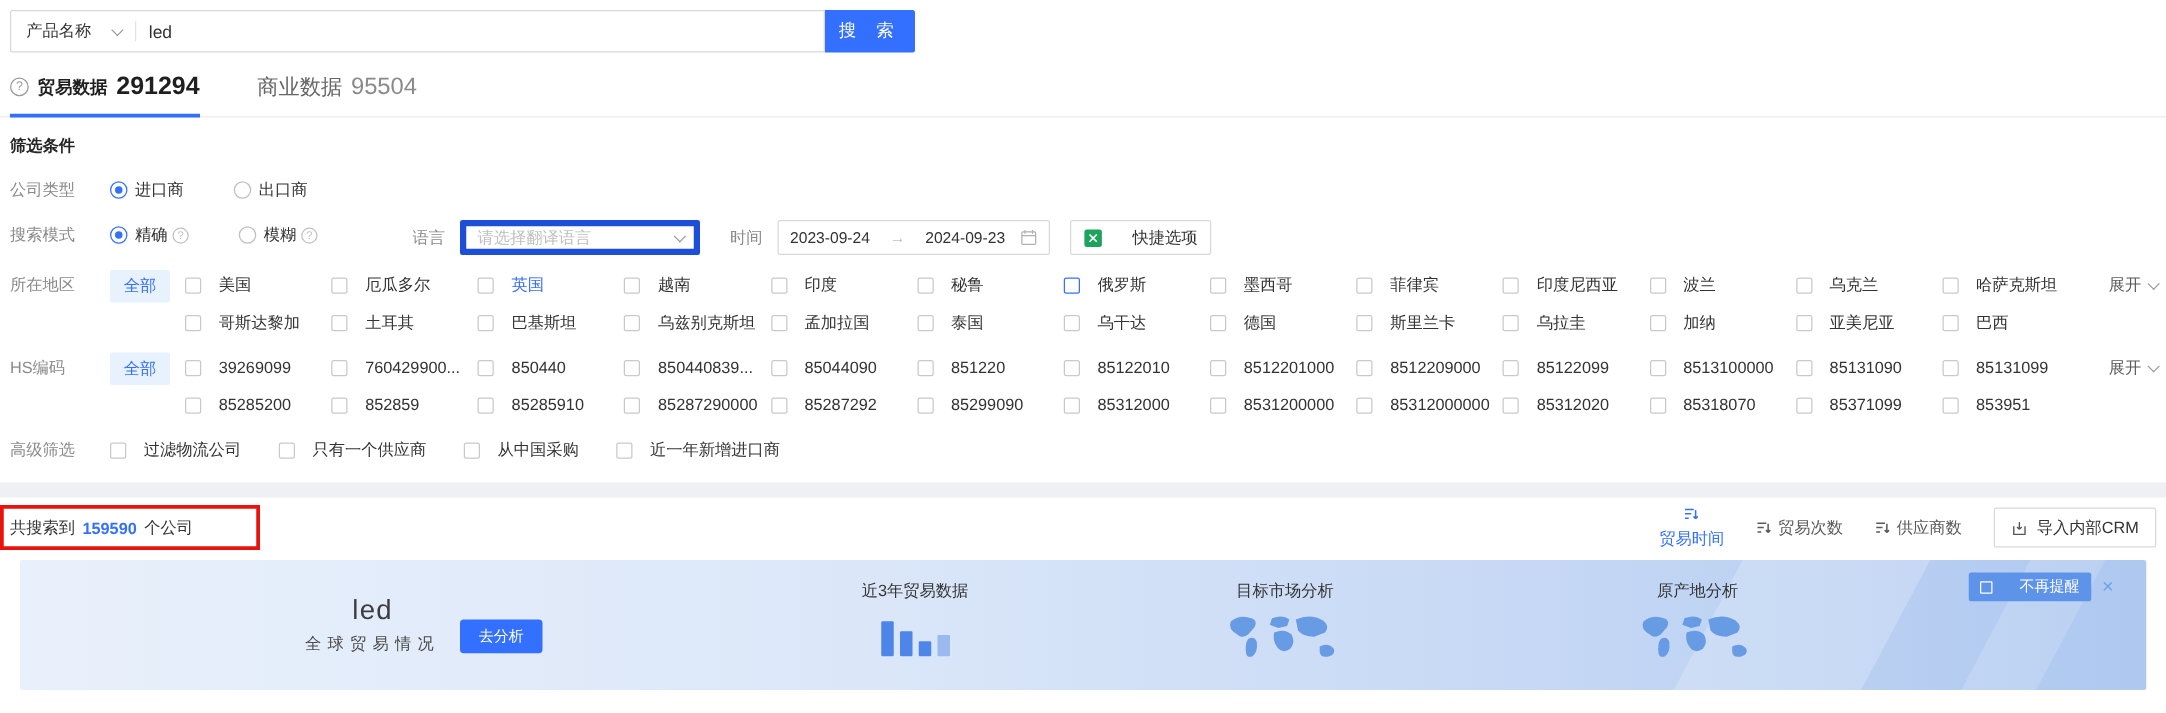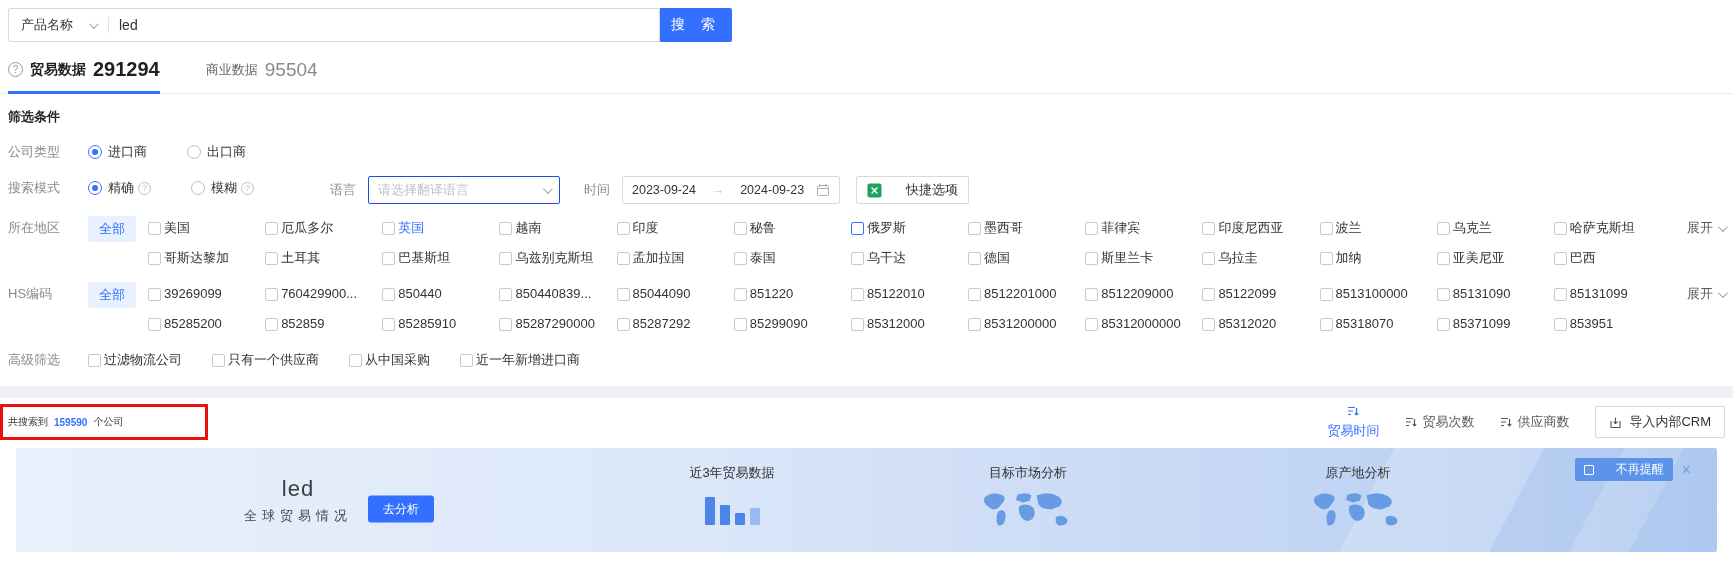--- a/index.html
+++ b/index.html
@@ -13,59 +13,59 @@
   .search-row { padding:8px 8px 0; }
   .search-bar { display:flex; height:34px; width:724px; }
   .search-box { flex:1; display:flex; align-items:center; border:1px solid #d9d9d9; border-radius:2px 0 0 2px; background:#fff; }
   .search-select { display:flex; align-items:center; gap:16px; padding:0 12px; cursor:pointer; color:#333; font-size:13px; }
   .v-divider { width:1px; height:16px; background:#e2e2e2; }
   .search-input { flex:1; border:none; outline:none; padding:0 10px; font-size:14px; color:#333; background:transparent; }
   .search-btn { width:72px; background:#3370ff; color:#fff; border:none; font-size:14px; letter-spacing:6px; padding-left:6px; border-radius:0 2px 2px 0; cursor:pointer; }
   
   .tabs { display:flex; gap:46px; padding:16px 8px 0; align-items:flex-end; border-bottom:1px solid #ececec; }
   .tab { display:flex; align-items:center; gap:7px; padding-bottom:12px; position:relative; cursor:pointer; color:#666; }
-  .tab .t-label { font-size:13px; }
+  .tab .t-label { font-size:17px; }
   .tab .t-count { font-size:19px; color:#8a8a8a; }
   .tab.active { color:#1f1f1f; }
   .tab.active .t-label { font-weight:bold; font-size:14px; color:#1f1f1f; }
   .tab.active .t-count { font-weight:bold; font-size:20px; color:#1f1f1f; }
   .tab.active::after { content:""; position:absolute; left:0; right:0; bottom:-1px; height:3px; background:#3370ff; }
   .q-circle { width:15px; height:15px; border:1px solid #9a9a9a; border-radius:50%; color:#9a9a9a; font-size:10px; display:inline-flex; align-items:center; justify-content:center; flex:none; }
   
   .filter-title { font-weight:bold; font-size:13px; padding:14px 8px 8px; color:#262626; }
   .filter-row { display:flex; padding:6px 8px; align-items:flex-start; }
   .row-label { width:80px; flex:none; color:#8a8a8a; line-height:24px; }
   .radio { width:14px; height:14px; border:1px solid #bfbfbf; border-radius:50%; display:inline-block; background:#fff; position:relative; margin-right:6px; vertical-align:-2px; flex:none; }
   .radio.on { border-color:#3370ff; }
   .radio.on::after { content:""; position:absolute; left:3px; top:3px; width:6px; height:6px; border-radius:50%; background:#3370ff; }
   .radio-item { display:inline-flex; align-items:center; line-height:24px; cursor:pointer; }
   .info-circle { width:13px; height:13px; border:1px solid #c2c2c2; border-radius:50%; color:#c2c2c2; font-size:9px; display:inline-flex; align-items:center; justify-content:center; margin-left:4px; flex:none; }
   .gap40 { margin-left:40px; }
   .inline-label { color:#8a8a8a; line-height:28px; }
-  .lang-select { width:192px; height:28px; border:1px solid #1d4ed8; border-radius:2px; display:flex; align-items:center; justify-content:space-between; padding:0 9px; margin-left:12px; cursor:pointer; background:#fff; }
+  .lang-select { width:192px; height:28px; border:5px solid #1d4ed8; border-radius:2px; display:flex; align-items:center; justify-content:space-between; padding:0 9px; margin-left:12px; cursor:pointer; background:#fff; }
   .lang-ph { color:#bfbfbf; }
   .date-box { width:218px; height:28px; border:1px solid #d9d9d9; border-radius:2px; display:flex; align-items:center; justify-content:space-between; padding:0 9px; margin-left:12px; background:#fff; font-size:12.5px; }
   .date-arrow { color:#bfbfbf; padding:0 4px; }
   .quick-btn { height:28px; border:1px solid #d9d9d9; border-radius:2px; display:flex; align-items:center; gap:24px; padding:0 10px; margin-left:16px; background:#fff; cursor:pointer; }
   .all-col { width:60px; flex:none; line-height:24px; }
   .all-badge { display:inline-block; background:#e8f1fe; color:#3370ff; padding:1px 11px; border-radius:2px; cursor:pointer; }
   .check-grid { flex:1; display:grid; grid-template-columns:repeat(13,1fr); row-gap:6px; }
-  .check-item { display:flex; align-items:center; gap:3px; line-height:24px; cursor:pointer; }
+  .check-item { display:flex; align-items:center; gap:14px; line-height:24px; cursor:pointer; }
   .checkbox { width:13px; height:13px; border:1px solid #c9c9c9; border-radius:2px; background:#fff; display:inline-block; flex:none; }
   .cb-hi { border-color:#3370ff; }
   .check-label.sel { color:#3370ff; }
   .expand-col { width:54px; flex:none; line-height:24px; color:#595959; display:flex; align-items:center; justify-content:flex-end; gap:5px; cursor:pointer; }
   .chev { display:inline-block; width:7px; height:7px; border-right:1.4px solid #999; border-bottom:1.4px solid #999; transform:rotate(45deg) translateY(-2px); }
   .adv-grid { display:flex; gap:30px; }
   
   .band { height:12px; background:#eef0f4; margin-top:8px; }
   .results { padding:0 8px; }
   .results-bar { height:48px; display:flex; align-items:center; justify-content:space-between; position:relative; }
   .red-box { position:absolute; left:-8px; top:6px; width:208px; height:36px; border:3px solid #e8130c; pointer-events:none; z-index:5; }
-  .found { display:flex; align-items:center; gap:6px; font-size:10px; color:#333; }
+  .found { display:flex; align-items:center; gap:6px; font-size:13px; color:#333; }
   .found .num { color:#3370ff; font-weight:600; }
   .sorts { display:flex; align-items:center; gap:26px; color:#595959; }
   .sort-item { display:flex; align-items:center; gap:5px; cursor:pointer; }
   .sort-item.active { color:#3370ff;flex-direction:column; }
   .crm-btn { display:flex; align-items:center; gap:7px; border:1px solid #d9d9d9; border-radius:2px; padding:6px 13px; background:#fff; cursor:pointer; color:#333; font-size:13px; }
   
   .banner { position:relative; margin:2px 8px 8px; height:104px; overflow:hidden; border-radius:2px;
     background:linear-gradient(90deg,#e9f0fb 0%,#dbe7f9 40%,#c3d6f4 75%,#aec8f0 100%); }
   .stripe1 { position:absolute; right:210px; top:-40px; width:150px; height:220px; background:rgba(255,255,255,0.22); transform:skewX(-28deg); }
   .stripe2 { position:absolute; right:70px; top:-40px; width:60px; height:220px; background:rgba(255,255,255,0.16); transform:skewX(-28deg); }

